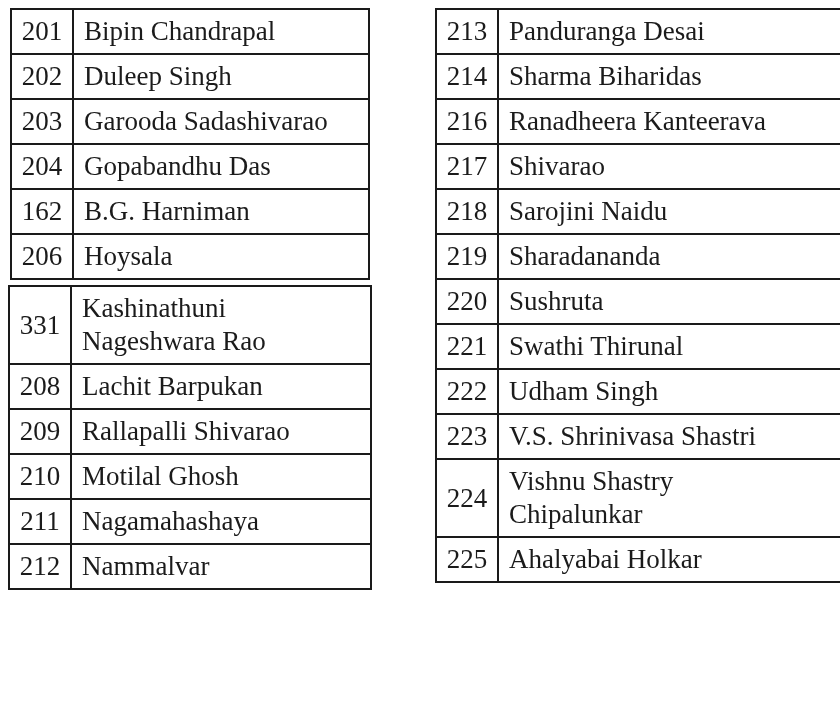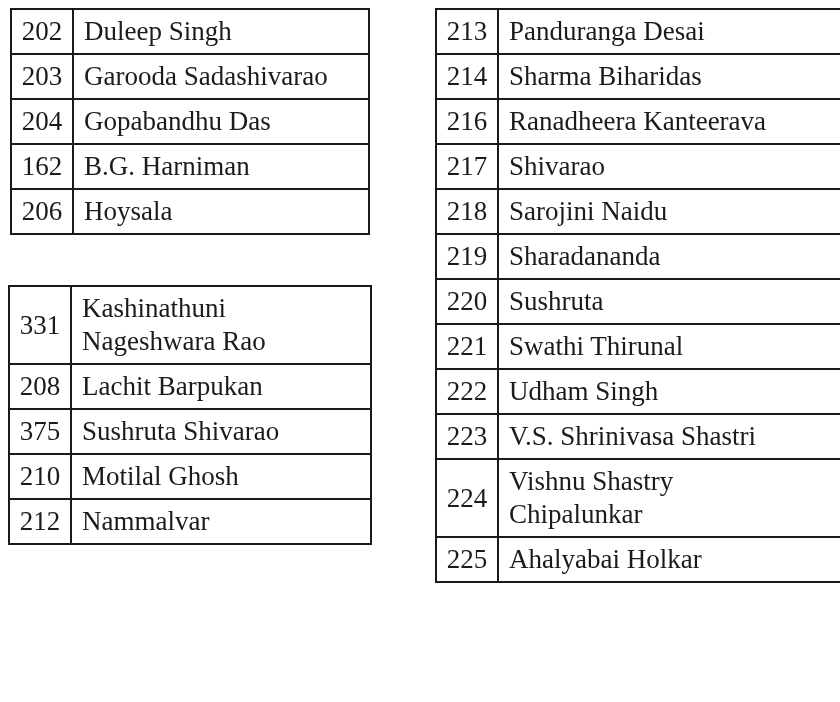--- a/index.html
+++ b/index.html
@@ -48,20 +48,24 @@
   .t-right { left:435px; top:8px; width:416px; }
 </style>
 </head>
 <body>
 
 <div class="page">
 
   <table class="name-table t-left-a">
     <tbody>
         <tr>
+          <td class="num">201</td>
+          <td class="name">Bipin Chandrapal</td>
+        </tr>
+        <tr>
           <td class="num">202</td>
           <td class="name">Duleep Singh</td>
         </tr>
         <tr>
           <td class="num">203</td>
           <td class="name">Garooda Sadashivarao</td>
         </tr>
         <tr>
           <td class="num">204</td>
           <td class="name">Gopabandhu Das</td>
@@ -82,26 +86,30 @@
         <tr>
           <td class="num">331</td>
           <td class="name">Kashinathuni
 Nageshwara Rao</td>
         </tr>
         <tr>
           <td class="num">208</td>
           <td class="name">Lachit Barpukan</td>
         </tr>
         <tr>
-          <td class="num">375</td>
-          <td class="name">Sushruta Shivarao</td>
+          <td class="num">209</td>
+          <td class="name">Rallapalli Shivarao</td>
         </tr>
         <tr>
           <td class="num">210</td>
           <td class="name">Motilal Ghosh</td>
+        </tr>
+        <tr>
+          <td class="num">211</td>
+          <td class="name">Nagamahashaya</td>
         </tr>
         <tr>
           <td class="num">212</td>
           <td class="name">Nammalvar</td>
         </tr>
       </tbody>
   </table>
 
   <table class="name-table t-right">
     <tbody>

